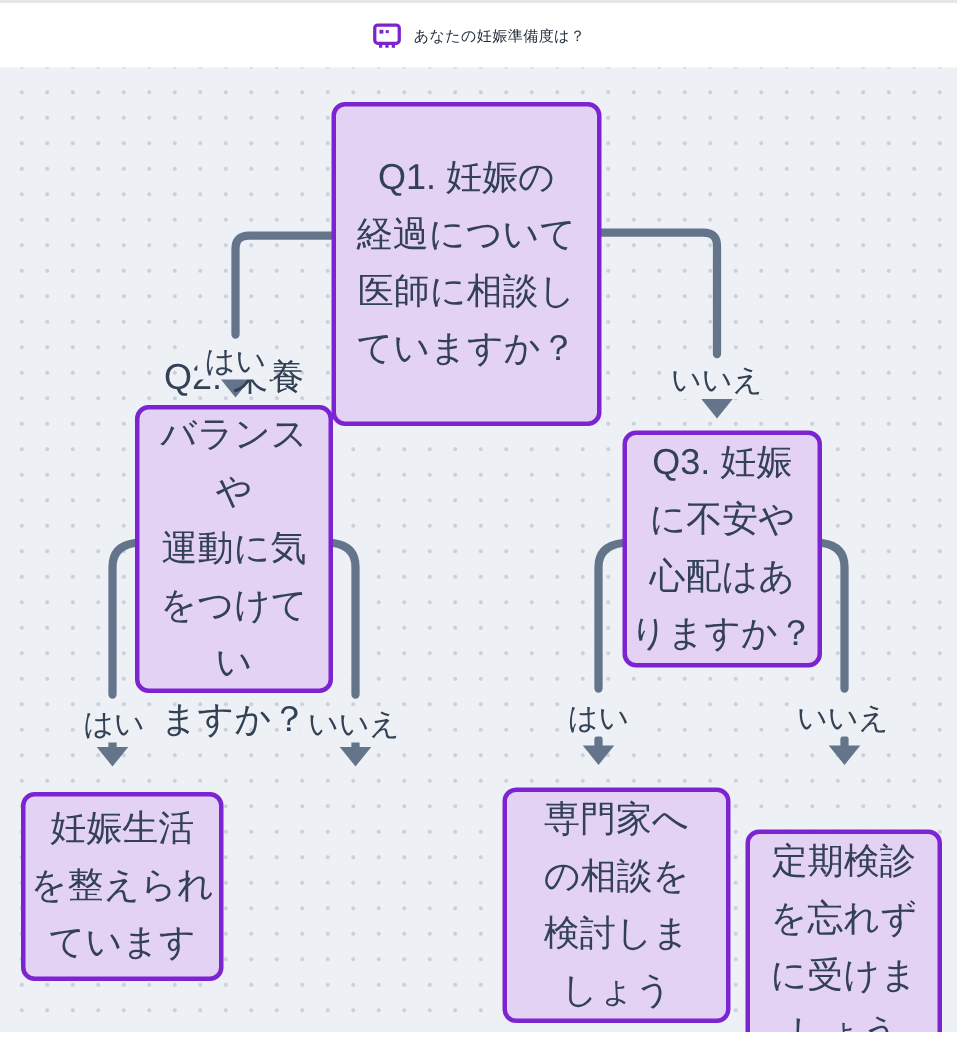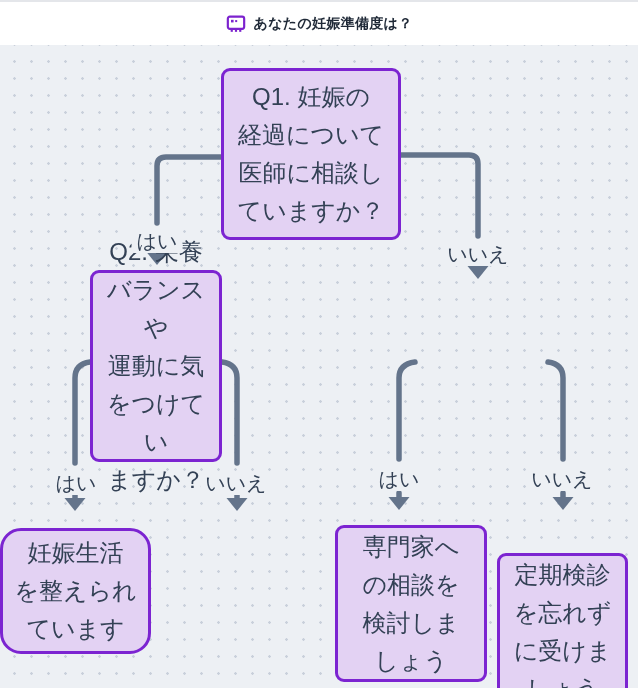--- a/index.html
+++ b/index.html
@@ -15,21 +15,21 @@
   html,body{width:638px;height:700px;overflow:hidden;background:#ffffff;
     font-family:"Liberation Sans","DejaVu Sans",sans-serif;}
   .window{position:relative;width:638px;height:700px;background:#ffffff;}
 
   .header{
     position:absolute;top:0;left:0;width:638px;height:45px;
     background:#ffffff;border-top:2px solid #e4e6ea;
     display:flex;align-items:center;justify-content:center;gap:8px;
   }
   .header .title{
-    font-size:14px;font-weight:700;color:#1f2937;letter-spacing:.3px;
+    font-size:10px;font-weight:400;color:#1f2937;letter-spacing:.3px;
   }
   .header .icon{width:20px;height:20px;display:block;}
 
   .canvas{
     position:absolute;top:45px;left:0;width:638px;height:643px;
     background-color:var(--canvas-bg);
     background-image:radial-gradient(circle,var(--canvas-dot) 1.1px,transparent 1.5px);
     background-size:17px 17px;background-position:6px 8px;
   }
   .edge-svg{position:absolute;top:0;left:0;width:638px;height:643px;}
@@ -39,24 +39,24 @@
   .node{
     position:absolute;
     background:var(--node-fill);
     border:3px solid var(--node-border);
     border-radius:9px;
     display:flex;align-items:center;justify-content:center;
     text-align:center;color:var(--node-text);
     font-size:24px;line-height:38px;white-space:pre-line;
     padding:2px;
   }
-  #q1{left:221px;top:23px;width:180px;height:172px;}
+  #q1{left:221px;top:23px;width:180px;height:216px;}
   #q2{left:90px;top:225px;width:132px;height:192px;}
   #q3{left:415px;top:242px;width:133px;height:158px;}
-  #r1{left:0;top:483px;width:151px;height:126px;border-radius:21px;}
+  #r1{left:14px;top:483px;width:135px;height:126px;}
   #r2{left:172px;top:483px;width:131px;height:126px;}
   #r3{left:335px;top:480px;width:152px;height:157px;}
   #r4{left:497px;top:508px;width:131px;height:157px;}
 
   .edge-label{
     position:absolute;transform:translate(-50%,-50%);
     font-size:20px;line-height:24px;color:var(--node-text);
     background:var(--canvas-bg);padding:0 5px;white-space:nowrap;
   }
   #el0{left:157px;top:196px;}
@@ -116,20 +116,24 @@
 
     <div class="node" id="q1">Q1. 妊娠の
 経過について
 医師に相談し
 ていますか？</div>
     <div class="node" id="q2">Q2. 栄養
 バランスや
 運動に気
 をつけてい
 ますか？</div>
+    <div class="node" id="q3">Q3. 妊娠
+に不安や
+心配はあ
+りますか？</div>
     <div class="node" id="r1">妊娠生活
 を整えられ
 ています</div>
     <div class="node" id="r3">専門家へ
 の相談を
 検討しま
 しょう</div>
     <div class="node" id="r4">定期検診
 を忘れず
 に受けま

